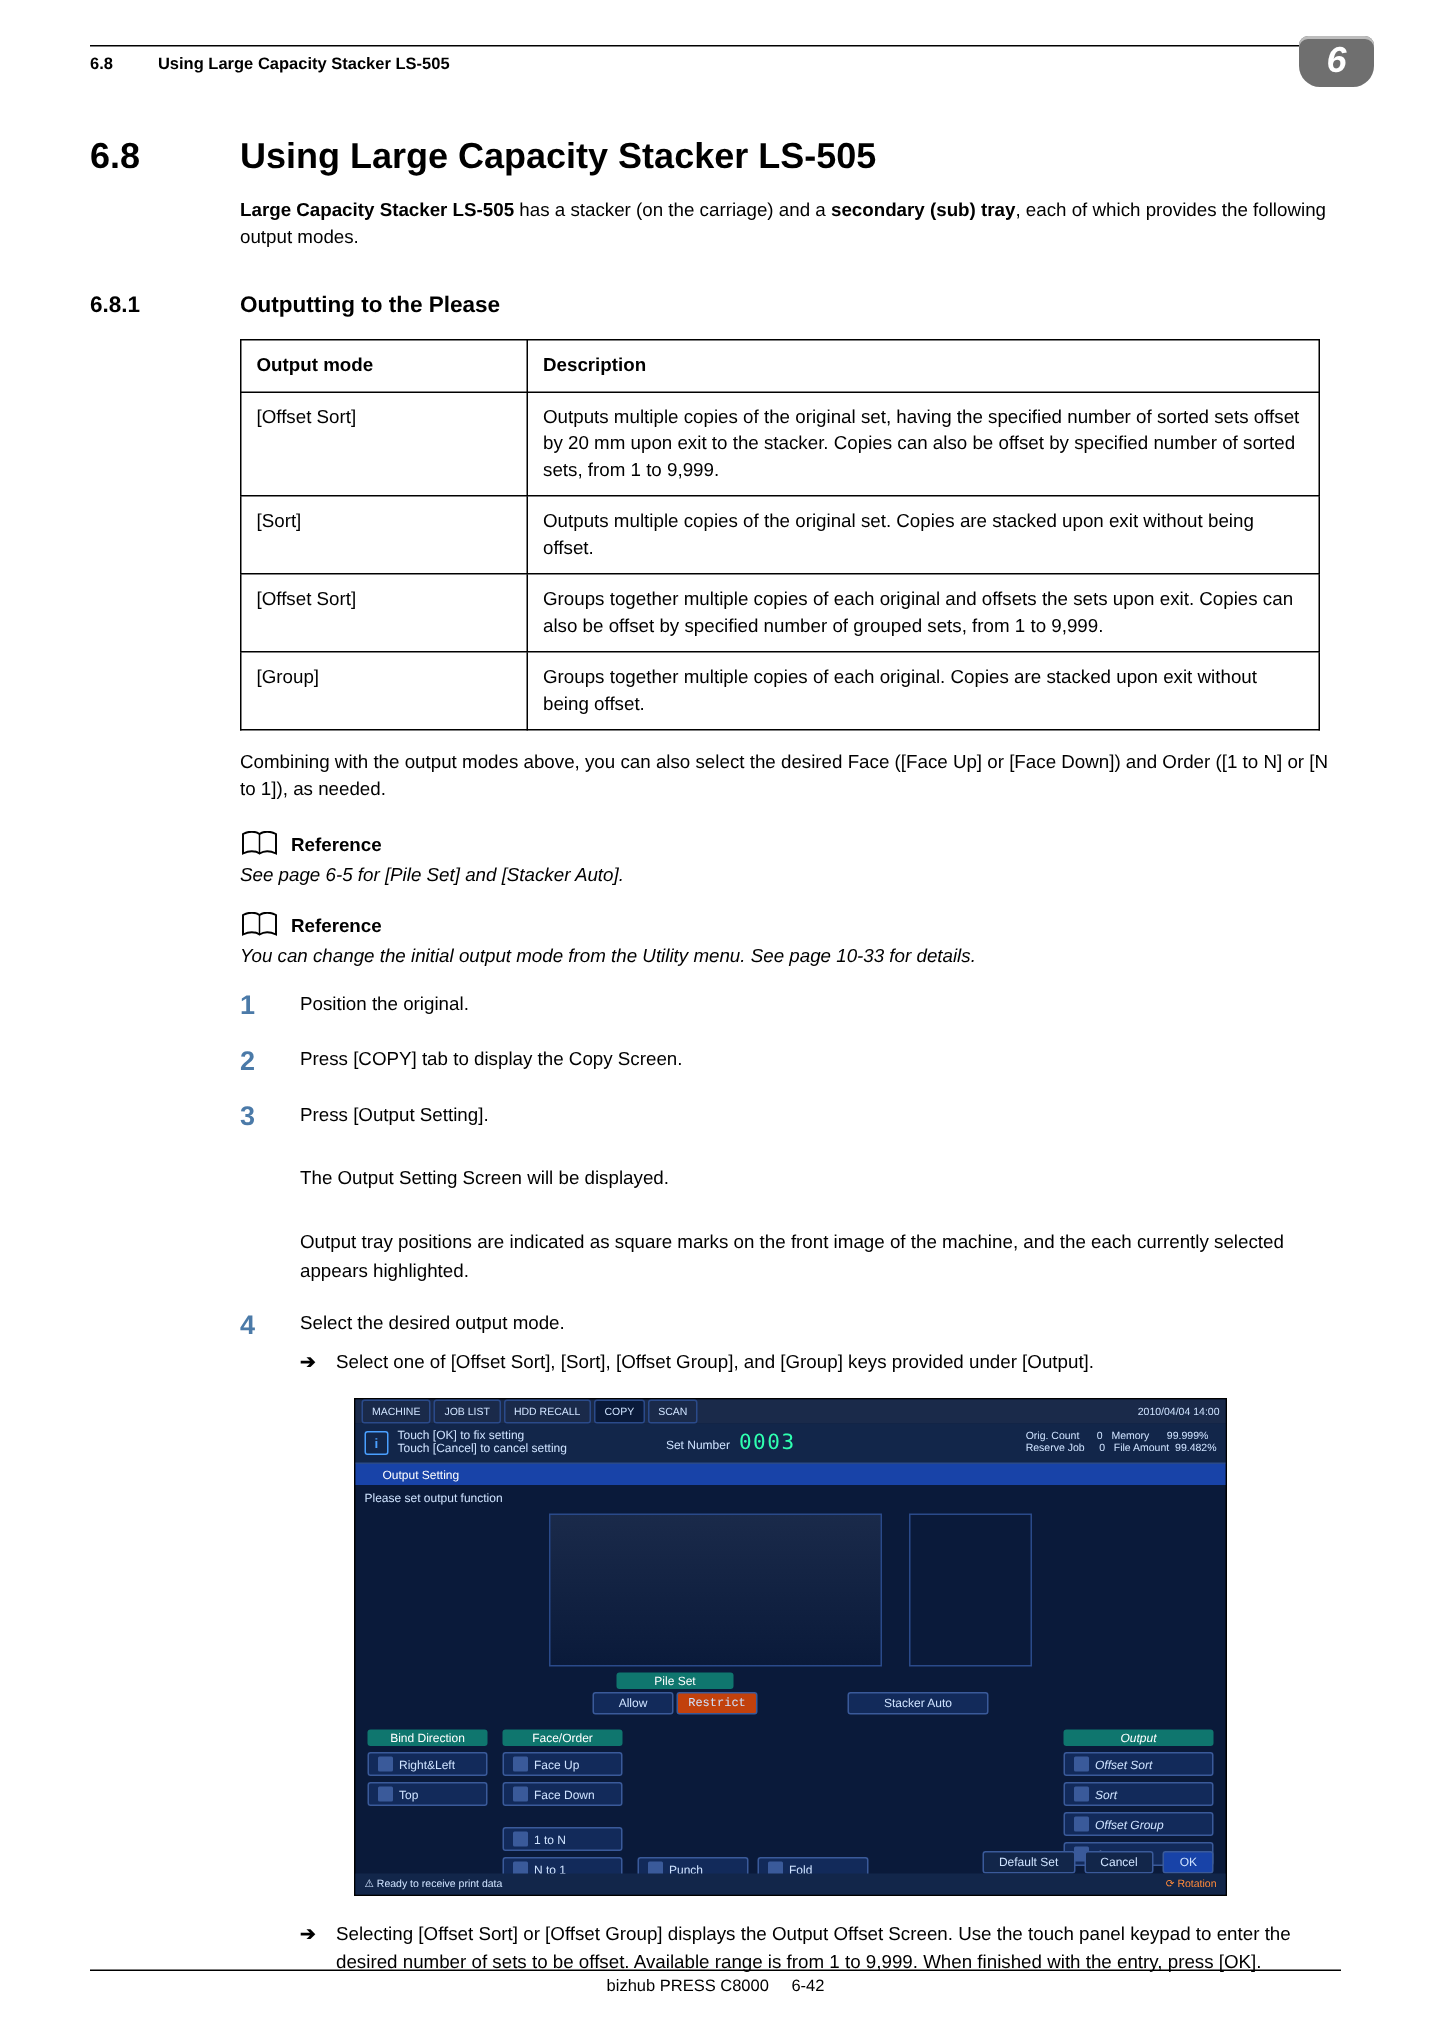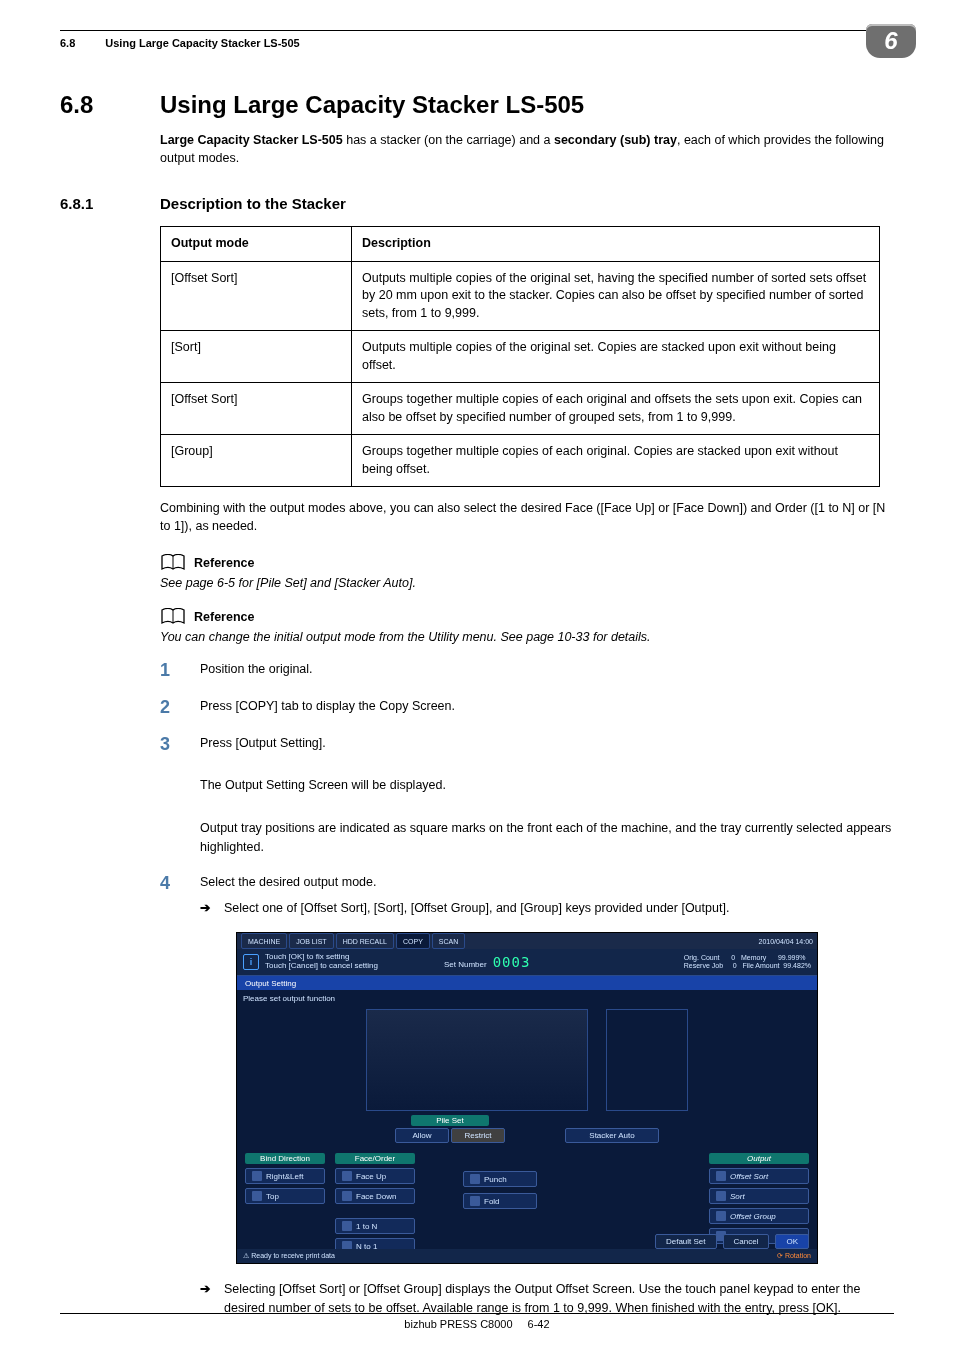--- a/index.html
+++ b/index.html
@@ -29,21 +29,21 @@
   .arrow-row{display:flex;gap:8px;margin-top:8px;font-size:12.5px;line-height:1.5;}
   .arrow{flex:0 0 16px;font-weight:bold;}
   .screenshot{width:580px;height:330px;margin:14px auto 0 auto;background:#0a1a3a;border:1px solid #000;position:relative;color:#cfe3ff;font-size:8px;}
   .ss-top{height:16px;background:#1a2a4a;display:flex;align-items:center;gap:2px;padding:0 4px;}
   .ss-tab{height:14px;border:1px solid #2a4a8a;border-radius:2px;padding:0 6px;display:flex;align-items:center;font-size:7px;color:#cfe3ff;}
   .ss-tab.active{background:#0a1a3a;}
   .ss-date{margin-left:auto;font-size:7px;color:#cfe3ff;}
   .ss-info{display:flex;align-items:center;gap:6px;background:#12264a;height:26px;padding:0 6px;border-bottom:1px solid #2a4a8a;}
   .ss-i{width:14px;height:14px;border:1px solid #4aa0ff;display:flex;align-items:center;justify-content:center;color:#4aa0ff;font-weight:bold;font-size:9px;border-radius:2px;}
   .ss-seg{color:#2fffb0;font-family:monospace;font-size:14px;letter-spacing:1px;}
-  .ss-strip{height:14px;background:#1843a8;color:#fff;font-size:8px;display:flex;align-items:center;padding-left:8px;}
+  .ss-strip{height:14px;background:#1843a8;color:#fff;font-size:8px;display:flex;align-items:center;padding-left:18px;}
   .ss-msg{color:#cfe3ff;font-size:8px;padding:4px 6px;}
   .ss-main{display:flex;gap:10px;padding:4px 8px;}
   .ss-col{display:flex;flex-direction:column;gap:4px;}
   .ss-label{background:#0f766e;color:#fff;font-size:8px;padding:1px 4px;border-radius:2px;text-align:center;}
   .ss-btn{border:1px solid #3a5a9a;background:#122a5a;color:#cfe3ff;font-size:8px;padding:2px 6px;border-radius:2px;display:flex;align-items:center;gap:4px;min-width:60px;}
   .ss-btn .ic{width:10px;height:10px;background:#3a5a9a;border-radius:1px;}
   .ss-printer{width:220px;height:100px;border:1px solid #2a4a8a;background:linear-gradient(#1a2a4a,#0a1a3a);position:relative;}
   .ss-bottom{position:absolute;left:0;right:0;bottom:14px;display:flex;justify-content:flex-end;gap:6px;padding:0 8px;}
   .ss-bbtn{border:1px solid #3a5a9a;background:#12264a;color:#cfe3ff;font-size:8px;padding:2px 10px;border-radius:2px;}
   .ss-foot{position:absolute;left:0;right:0;bottom:0;height:14px;background:#12264a;display:flex;align-items:center;justify-content:space-between;padding:0 6px;font-size:7px;}
@@ -73,21 +73,21 @@
   </div>
 
   <div class="body-indent">
     <p class="para">
       <b>Large Capacity Stacker LS-505</b><span> has a stacker (on the carriage) and a </span><b>secondary (sub) tray</b><span>, each of which provides the following output modes.</span>
     </p>
   </div>
 
   <div class="subsec-row">
     <div class="subsec-num">6.8.1</div>
-    <div class="subsec-title">Description to the Stacker</div>
+    <div class="subsec-title">Outputting to the Please</div>
   </div>
 
   <div class="body-indent">
     <table class="modes">
       <tbody>
           <tr>
         <th style="width:170px;">Output mode</th>
         <th>Description</th>
       </tr>
       <tr>
@@ -137,21 +137,21 @@
     <div class="step">
         <div class="step-num">2</div>
         <div class="step-body">Press [COPY] tab to display the Copy Screen.</div>
       </div>
 
     <div class="step">
         <div class="step-num">3</div>
       <div class="step-body">
         <div>Press [Output Setting].</div>
         <div class="step-sub">The Output Setting Screen will be displayed.</div>
-        <div class="step-sub">Output tray positions are indicated as square marks on the front each of the machine, and the tray currently selected appears highlighted.</div>
+        <div class="step-sub">Output tray positions are indicated as square marks on the front image of the machine, and the each currently selected appears highlighted.</div>
       </div>
     </div>
 
     <div class="step">
         <div class="step-num">4</div>
       <div class="step-body">
         <div>Select the desired output mode.</div>
         <div class="arrow-row">
             <span class="arrow">➔</span>
             <span>Select one of [Offset Sort], [Sort], [Offset Group], and [Group] keys provided under [Output].</span>
@@ -186,21 +186,21 @@
 
       <div style="display:flex;justify-content:center;gap:18px;padding:2px 8px;">
         <div class="ss-printer"></div>
         <div style="width:80px;height:100px;border:1px solid #2a4a8a;background:#0a1a3a;"></div>
       </div>
       <div style="display:flex;justify-content:center;gap:60px;margin-top:2px;">
         <div style="display:flex;flex-direction:column;align-items:center;gap:2px;">
           <div class="ss-label" style="width:70px;">Pile Set</div>
           <div style="display:flex;gap:2px;text-align:center;">
             <div class="ss-btn" style="min-width:40px;justify-content:center;">Allow</div>
-            <div class="ss-btn" style="min-width:40px;justify-content:center;background:#404040;">Restrict</div>
+            <div class="ss-btn" style="min-width:40px;justify-content:center;background:#c2410c;font-family:Liberation Mono, monospace;">Restrict</div>
           </div>
         </div>
         <div class="ss-btn" style="align-self:flex-end;min-width:80px;justify-content:center;">Stacker Auto</div>
       </div>
 
       <div class="ss-main" style="margin-top:6px;">
         <div class="ss-col" style="width:80px;">
           <div class="ss-label">Bind Direction</div>
           <div class="ss-btn">
               <span class="ic"></span>
@@ -224,21 +224,21 @@
           <div style="height:6px;"></div>
           <div class="ss-btn">
               <span class="ic"></span>
               <span>1 to N</span>
             </div>
           <div class="ss-btn">
               <span class="ic"></span>
               <span>N to 1</span>
             </div>
         </div>
-        <div class="ss-col" style="width:150px;flex-direction:column;gap:6px;align-items:center;margin-top:18px;">
+        <div class="ss-col" style="width:150px;flex-direction:row;gap:6px;align-items:flex-end;margin-top:18px;">
           <div class="ss-btn">
               <span class="ic"></span>
               <span>Punch</span>
             </div>
           <div class="ss-btn">
               <span class="ic"></span>
               <span>Fold</span>
             </div>
         </div>
         <div class="ss-col" style="width:100px;margin-left:auto;font-style:italic;">

